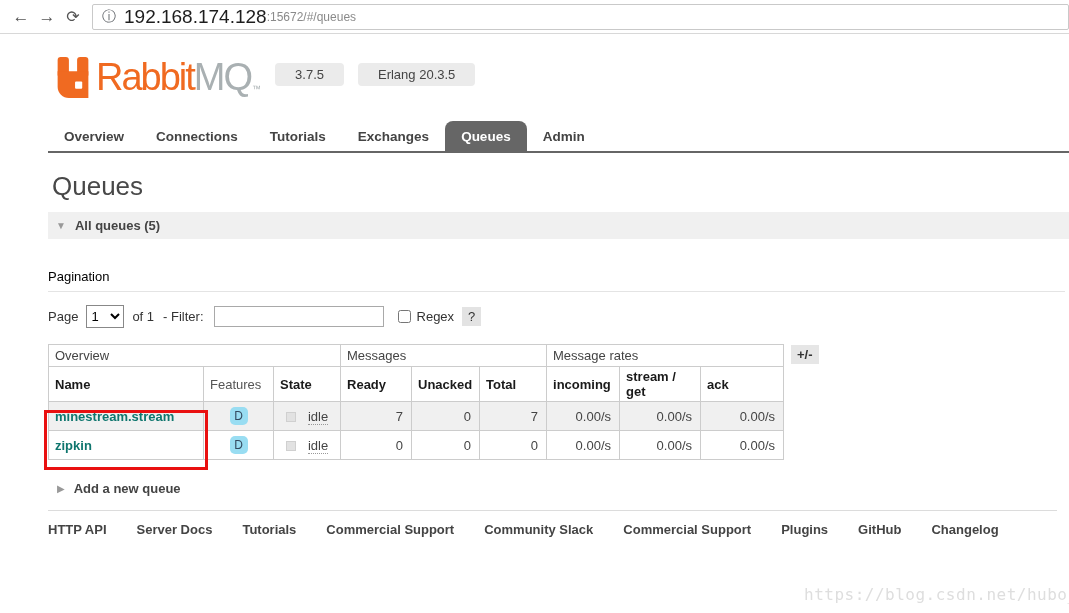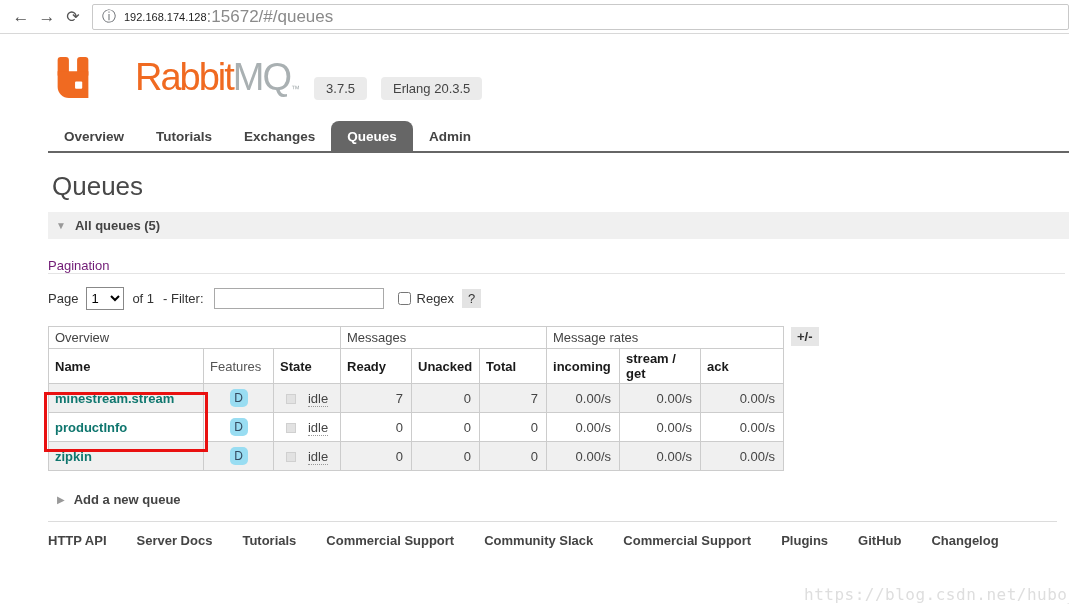--- a/index.html
+++ b/index.html
@@ -8,48 +8,48 @@
   body { position: relative; }
 
   
   .browser-bar { height: 34px; display: flex; align-items: center; padding-left: 8px;
     border-bottom: 1px solid #d8d8d8; background: #fff; }
   .nav-icon { font-size: 17px; color: #555; width: 26px; text-align: center; cursor: pointer; }
   .reload { font-size: 16px; }
   .url-box { flex: 1; height: 26px; margin-left: 6px; border: 1px solid #c9c9c9;
     border-radius: 2px; display: flex; align-items: center; padding-left: 9px; }
   .info-icon { color: #5f6368; font-size: 14px; margin-right: 8px; }
-  .url-host { font-size: 11px; color: #1d1d1d; }
-  .url-path { font-size: 17px; color: #8a8a8a; }
+  .url-host { font-size: 19px; color: #1d1d1d; }
+  .url-path { font-size: 12px; color: #8a8a8a; }
 
   
   .content { padding-left: 48px; position: relative; }
 
   .brand-row { margin-top: 21px; display: flex; align-items: flex-start; height: 47px; }
   .brand-icon { margin: 2px 4px 0 6px; color: #f06a21; }
-  .brand-text { font-size: 38px; letter-spacing: -2px; line-height: 44px; margin-left: 39px; }
+  .brand-text { font-size: 38px; letter-spacing: -2px; line-height: 44px; }
   .brand-primary { color: #f06a21; }
   .brand-secondary { color: #a9b0b2; }
   .tm { font-size: 9px; color: #a9b0b2; letter-spacing: 0; vertical-align: -2px; margin-left: 1px; }
-  .badge { background: #ebebeb; color: #444; font-size: 13px; padding: 4px 12px;
-    border-radius: 4px; margin-left: 14px; align-self: flex-end; margin-bottom: 2px; }
+  .badge { background: #ebebeb; color: #444; font-size: 13px; padding: 4px 20px;
+    border-radius: 4px; margin-left: 14px; align-self: flex-end; margin-bottom: 16px; }
 
   .tabs { margin-top: 19px; display: flex; border-bottom: 2px solid #666; }
   .tab { font-size: 13.5px; font-weight: bold; color: #444; padding: 8px 16px 7px;
     cursor: pointer; }
   .tab.active { background: #666; color: #fff; border-radius: 8px 8px 0 0; }
 
   h1.page-title { font-size: 26px; font-weight: normal; color: #484848; margin: 18px 0 10px 4px; }
 
   .section-bar { height: 27px; background: #f0f0f0; display: flex; align-items: center;
     padding-left: 8px; cursor: pointer; }
   .collapse-glyph { color: #999; font-size: 10px; margin-right: 9px; }
   .section-label { font-size: 13px; font-weight: bold; color: #444; }
 
-  .pag-heading { margin-top: 19px; font-size: 13px; color: #701a75; 
+  .pag-heading { margin-top: 30px; font-size: 13px; color: #000000; padding-bottom: 7px;
     border-bottom: 1px solid #e4e4e4; margin-right: 4px; }
   .controls { margin-top: 13px; display: flex; align-items: center; font-size: 13px; color: #333; }
   .page-select { width: 38px; height: 23px; margin: 0 8px; font-size: 13px;
     border: 1px solid #888; background: #fff; }
   .filter-label { margin: 0 6px 0 9px; }
   .filter-input { width: 170px; height: 21px; border: 1px solid #a9a9a9; margin-left: 4px; }
   .regex-check { margin-left: 14px; }
   .regex-label { margin-left: 6px; }
   .help-badge { background: #e3e3e3; color: #333; padding: 2px 6px; margin-left: 8px;
     font-size: 13px; cursor: pointer; }
@@ -116,20 +116,21 @@
     </span>
     <div class="brand-text">
       <span class="brand-primary">Rabbit</span><span class="brand-secondary">MQ</span><span class="tm">™</span>
     </div>
     <span class="badge">3.7.5</span>
     <span class="badge">Erlang 20.3.5</span>
   </div>
 
   <div class="tabs">
     <div class="tab">Overview</div>
+    <div class="tab">Connections</div>
     <div class="tab">Tutorials</div>
     <div class="tab">Exchanges</div>
     <div class="tab active">Queues</div>
     <div class="tab">Admin</div>
   </div>
 
   <h1 class="page-title">Queues</h1>
 
   <div class="section-bar">
     <span class="collapse-glyph">▼</span>
@@ -187,31 +188,20 @@
           <td class="feat"><span class="dbadge">D</span></td>
           <td class="state"><span class="state-sq"></span><span class="state-txt">idle</span></td>
           <td class="num">7</td>
           <td class="num">0</td>
           <td class="num">7</td>
           <td class="num">0.00/s</td>
           <td class="num">0.00/s</td>
           <td class="num">0.00/s</td>
         </tr>
         <tr>
-          <td class="name">productInfo</td>
-          <td class="feat"><span class="dbadge">D</span></td>
-          <td class="state"><span class="state-sq"></span><span class="state-txt">idle</span></td>
-          <td class="num">0</td>
-          <td class="num">0</td>
-          <td class="num">0</td>
-          <td class="num">0.00/s</td>
-          <td class="num">0.00/s</td>
-          <td class="num">0.00/s</td>
-        </tr>
-        <tr>
           <td class="name">zipkin</td>
           <td class="feat"><span class="dbadge">D</span></td>
           <td class="state"><span class="state-sq"></span><span class="state-txt">idle</span></td>
           <td class="num">0</td>
           <td class="num">0</td>
           <td class="num">0</td>
           <td class="num">0.00/s</td>
           <td class="num">0.00/s</td>
           <td class="num">0.00/s</td>
         </tr>

